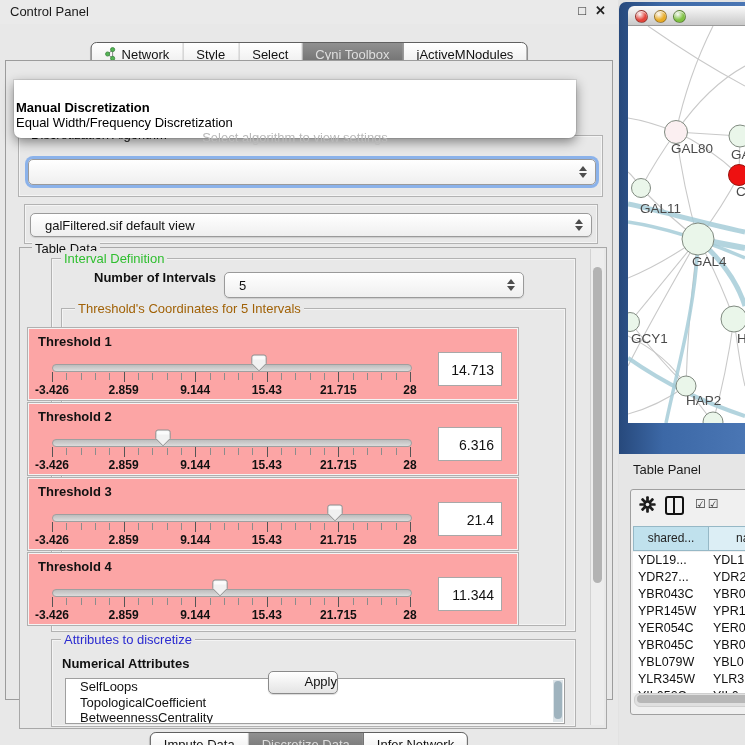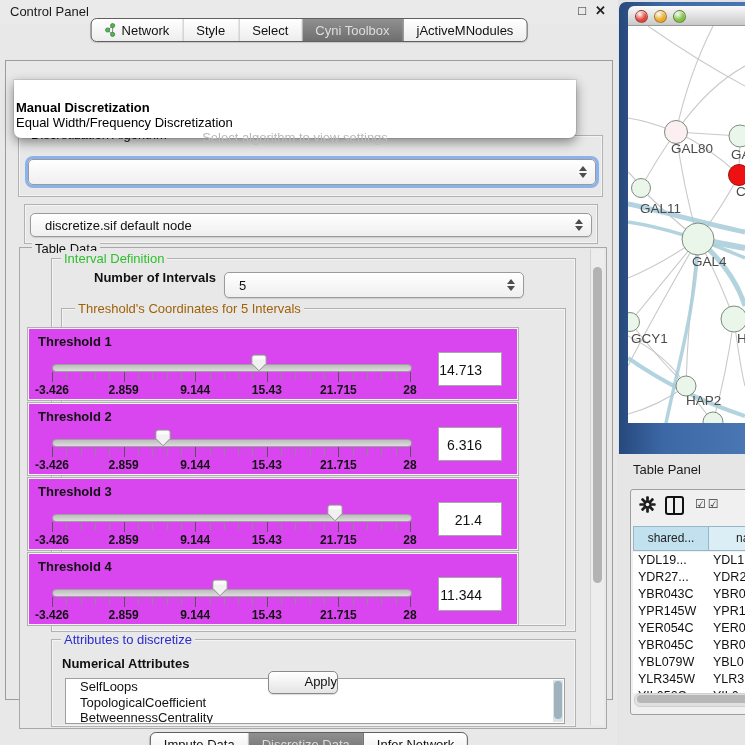--- a/index.html
+++ b/index.html
@@ -6,21 +6,21 @@
   body{width:745px;height:745px;overflow:hidden;font-family:"Liberation Sans",sans-serif;background:#e2e2e2;}
   #root{position:relative;width:745px;height:745px;overflow:hidden;background:#e2e2e2;}
   
   #control-panel{position:absolute;left:0;top:0;width:618px;height:745px;background:#e8e8e8;}
   .cp-titlebar{position:absolute;left:0;top:0;width:100%;height:24px;background:#eaeaea;}
   .cp-title{position:absolute;left:10px;top:4px;font-size:13px;color:#1a1a1a;}
   .wicon{position:absolute;top:3px;font-size:13px;font-weight:700;color:#222;cursor:default;}
   #float-icon{right:32px;}
   #close-icon{right:12px;}
   .tabgroup{position:absolute;display:flex;align-items:stretch;height:22px;border:1px solid #5f5f5f;border-radius:6px;overflow:hidden;background:linear-gradient(#ffffff,#ededed);box-shadow:0 1px 1px rgba(0,0,0,.15);}
-  #top-tabs{top:18px;left:50%;transform:translateX(-50%);}
+  #top-tabs{top:42px;left:50%;transform:translateX(-50%);}
   #bottom-tabs{top:732px;left:50%;transform:translateX(-50%);}
   .tab{display:flex;align-items:center;gap:5px;padding:0 13px;font-size:13px;color:#111;border-right:1px solid #c4c4c4;white-space:nowrap;}
   .tab:last-child{border-right:none;}
   .tab.sel{background:linear-gradient(#909090,#6f6f6f);color:#dedede;border-right:1px solid #5f5f5f;}
   .tab.sel + .tab{border-left:none;}
   #main-panel{position:absolute;left:5px;top:60px;width:606px;height:638px;border:1px solid #9c9c9c;background:#e8e8e8;}
   .grouplab{position:absolute;font-size:13px;background:#e8e8e8;padding:0 3px;white-space:nowrap;z-index:2;}
   .groupbox{position:absolute;border:1px solid #b2b2b2;box-shadow:inset 0 0 0 1px #f4f4f4;}
   
   .combo{position:absolute;background:linear-gradient(#ffffff,#efefef);border:1px solid #9a9a9a;border-radius:5px;box-shadow:0 1px 1px rgba(0,0,0,.12);font-size:13px;color:#111;}
@@ -30,28 +30,28 @@
   .stepper .up{top:0;border-bottom:5px solid #4d4d4d;}
   .stepper .dn{bottom:0;border-top:5px solid #4d4d4d;}
   #algo-combo{left:22px;top:98px;width:566px;height:24px;box-shadow:0 0 0 3px rgba(100,155,235,.7);}
   #tabledata-combo{left:24px;top:152px;width:560px;height:22px;}
   #num-combo{position:absolute;left:173px;top:14px;width:298px;height:24px;}
   
   #scrollpane{position:absolute;left:13px;top:186px;width:586px;height:480px;border:1px solid #a8a8a8;background:#e8e8e8;overflow:hidden;}
   .vsb-track{position:absolute;right:2px;top:2px;width:13px;height:474px;background:#ededed;border-left:1px solid #d2d2d2;}
   .vsb-thumb{position:absolute;left:2px;top:18px;width:9px;height:316px;background:#b3b3b3;border-radius:5px;}
   
-  .sliderbox{position:absolute;left:7px;width:490px;height:72px;border:1px solid #b0b0b0;box-shadow:inset 0 0 0 1px #f4f4f4;background:#d946ef;}
+  .sliderbox{position:absolute;left:7px;width:490px;height:72px;border:1px solid #b0b0b0;box-shadow:inset 0 0 0 1px #f4f4f4;background:#fca5a5;}
   .sliderbox .slabel{position:absolute;left:10px;top:6px;font-size:13px;font-weight:700;color:#111;}
   .strack{position:absolute;left:24px;top:36px;width:358px;height:6px;border:1px solid #9f9f9f;border-radius:4px;background:linear-gradient(#bdbdbd,#dcdcdc);}
   .sthumb{position:absolute;top:26px;width:16px;height:18px;}
   .sticks{position:absolute;left:24px;top:45px;width:359px;height:7px;background:repeating-linear-gradient(to right,#8c8c8c 0 1px,transparent 1px 14.32px);}
   .majtick{position:absolute;top:44px;width:1px;height:10px;background:#555;}
   .ticklab{position:absolute;top:55px;transform:translateX(-50%);font-size:12px;font-weight:600;color:#111;white-space:nowrap;}
-  .valuebox{position:absolute;left:410px;top:24px;width:64px;height:34px;background:#fff;border:1px solid #a8a8a8;font-size:14px;color:#111;text-align:right;line-height:34px;padding-right:19px;box-sizing:border-box;}
+  .valuebox{position:absolute;left:410px;top:24px;width:64px;height:34px;background:#fff;border:1px solid #a8a8a8;font-size:14px;color:#111;text-align:right;line-height:34px;padding-right:7px;box-sizing:border-box;}
   
   #attr-list{position:absolute;left:13px;top:38px;width:498px;height:44px;background:#fff;border:1px solid #9f9f9f;overflow:hidden;}
   .attr-item{font-size:13px;color:#111;padding-left:14px;line-height:15.5px;white-space:nowrap;}
   #attr-sb{position:absolute;right:1px;top:1px;width:10px;height:42px;background:#dde4e8;}
   #attr-sb i{position:absolute;left:1px;top:1px;width:8px;height:38px;background:#9fb3be;border-radius:4px;display:block;}
   #apply-btn{position:absolute;left:268px;top:671px;width:68px;height:21px;border:1px solid #8a8a8a;border-radius:5px;background:linear-gradient(#ffffff,#e4e4e4);font-size:13px;color:#111;text-align:right;line-height:20px;box-shadow:0 1px 1px rgba(0,0,0,.15);}
   
   #algo-popup{position:absolute;left:14px;top:80px;width:562px;height:58px;background:#fff;border-radius:0 0 7px 7px;box-shadow:0 4px 12px rgba(0,0,0,.45),0 0 0 1px rgba(0,0,0,.08);z-index:50;font-size:13px;}
   #algo-popup .ph{position:absolute;left:0;top:4px;width:100%;text-align:center;color:#b9b9b9;margin-top:46px;}
   #algo-popup .it{position:absolute;left:2px;white-space:nowrap;color:#000;}
@@ -122,21 +122,21 @@
       <div class="combo" id="algo-combo">
         <span class="stepper">
             <i class="up"></i>
             <i class="dn"></i>
           </span>
       </div>
 
       <span class="grouplab" style="left:26px;top:153px;color:#111;margin-top:27px;">Table Data</span>
       <div class="groupbox" style="left:18px;top:143px;width:572px;height:38px;"></div>
       <div class="combo" id="tabledata-combo">
-        <span class="cval">discretize.sif default node</span>
+        <span class="cval">galFiltered.sif default view</span>
         <span class="stepper">
             <i class="up"></i>
             <i class="dn"></i>
           </span>
       </div>
 
       <div id="scrollpane">
 
         <span class="grouplab" style="left:41px;top:3px;color:#2fbf2f;">Interval Definition</span>
         <div class="groupbox" style="left:31px;top:10px;width:523px;height:372px;"></div>

